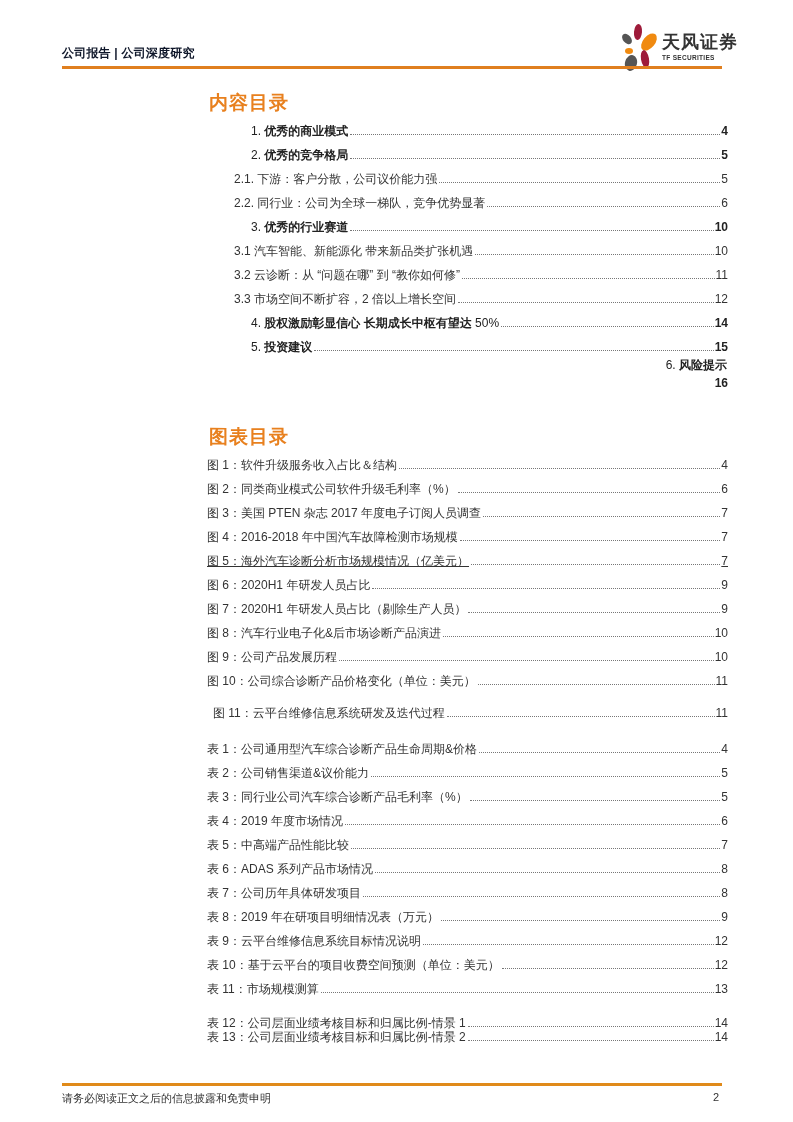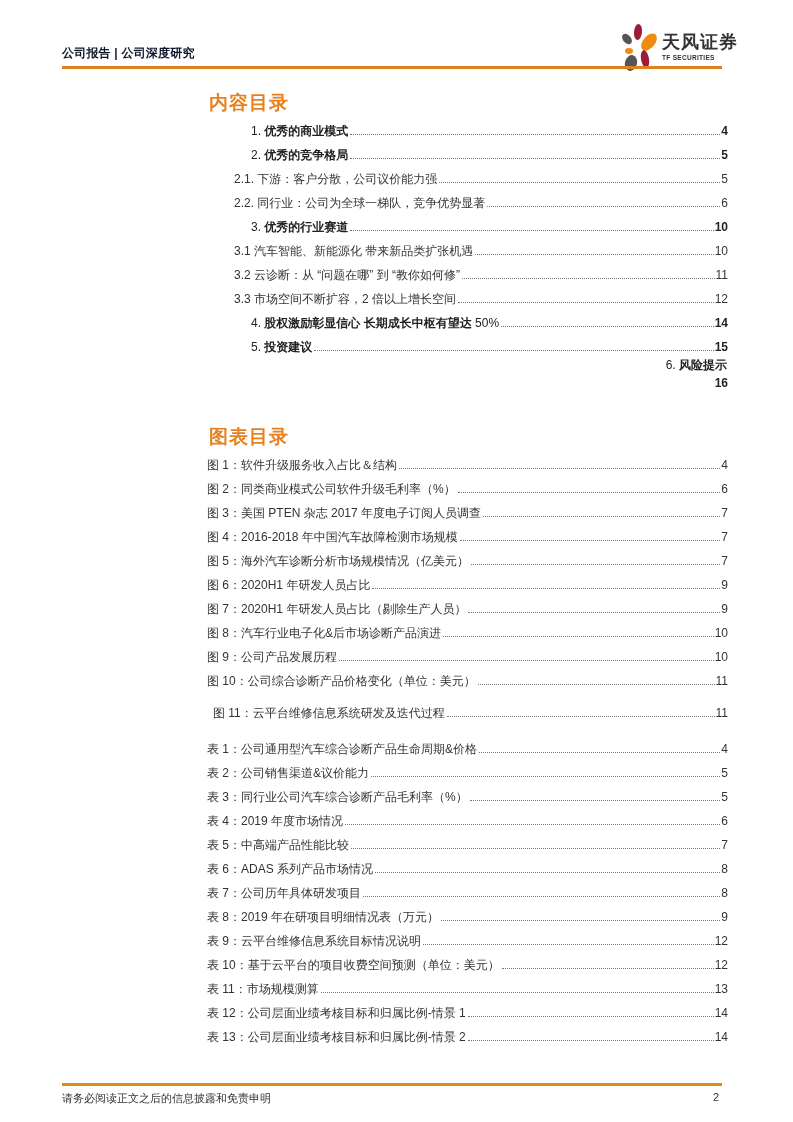--- a/index.html
+++ b/index.html
@@ -119,21 +119,21 @@
   <div class="list-row" style="top:48px;">
       <span class="label">图 3：美国 PTEN 杂志 2017 年度电子订阅人员调查</span>
       <span class="dots"></span>
       <span>7</span>
     </div>
   <div class="list-row" style="top:72px;">
       <span class="label">图 4：2016-2018 年中国汽车故障检测市场规模</span>
       <span class="dots"></span>
       <span>7</span>
     </div>
-  <div class="list-row" style="top:96px;">
+  <div class="list-row" style="top:96px;text-decoration:underline;">
       <span class="label">图 5：海外汽车诊断分析市场规模情况（亿美元）</span>
       <span class="dots"></span>
       <span>7</span>
     </div>
   <div class="list-row" style="top:120px;">
       <span class="label">图 6：2020H1 年研发人员占比</span>
       <span class="dots"></span>
       <span>9</span>
     </div>
   <div class="list-row" style="top:144px;">
@@ -212,21 +212,21 @@
   <div class="list-row" style="top:216px;">
       <span class="label">表 10：基于云平台的项目收费空间预测（单位：美元）</span>
       <span class="dots"></span>
       <span>12</span>
     </div>
   <div class="list-row" style="top:240px;">
       <span class="label">表 11：市场规模测算</span>
       <span class="dots"></span>
       <span>13</span>
     </div>
-  <div class="list-row" style="top:264px;text-align:right;">
+  <div class="list-row" style="top:274px;text-align:right;">
       <span class="label">表 12：公司层面业绩考核目标和归属比例-情景 1</span>
       <span class="dots"></span>
       <span>14</span>
     </div>
   <div class="list-row" style="top:288px;">
       <span class="label">表 13：公司层面业绩考核目标和归属比例-情景 2</span>
       <span class="dots"></span>
       <span>14</span>
     </div>
 </div>

